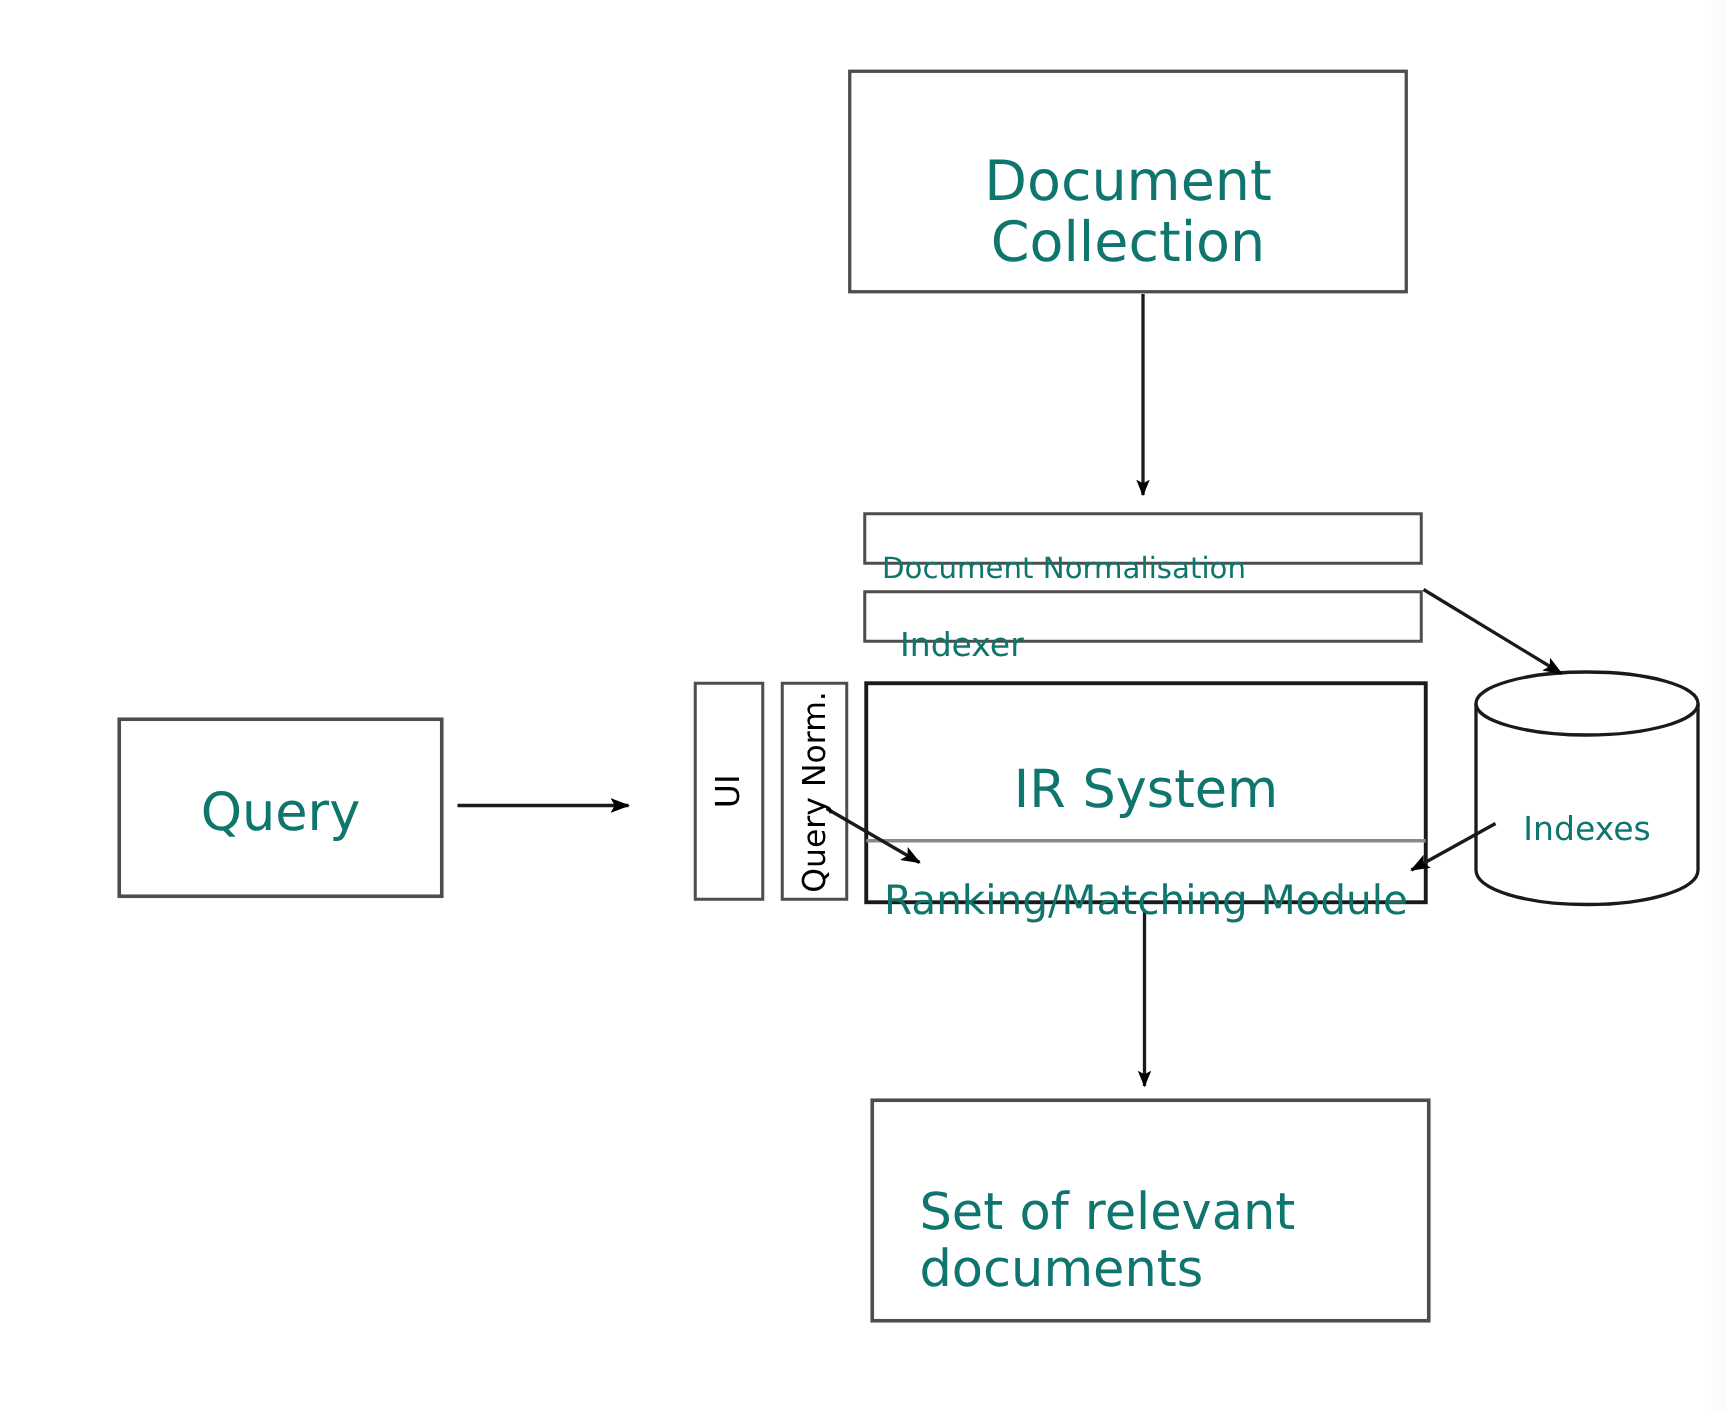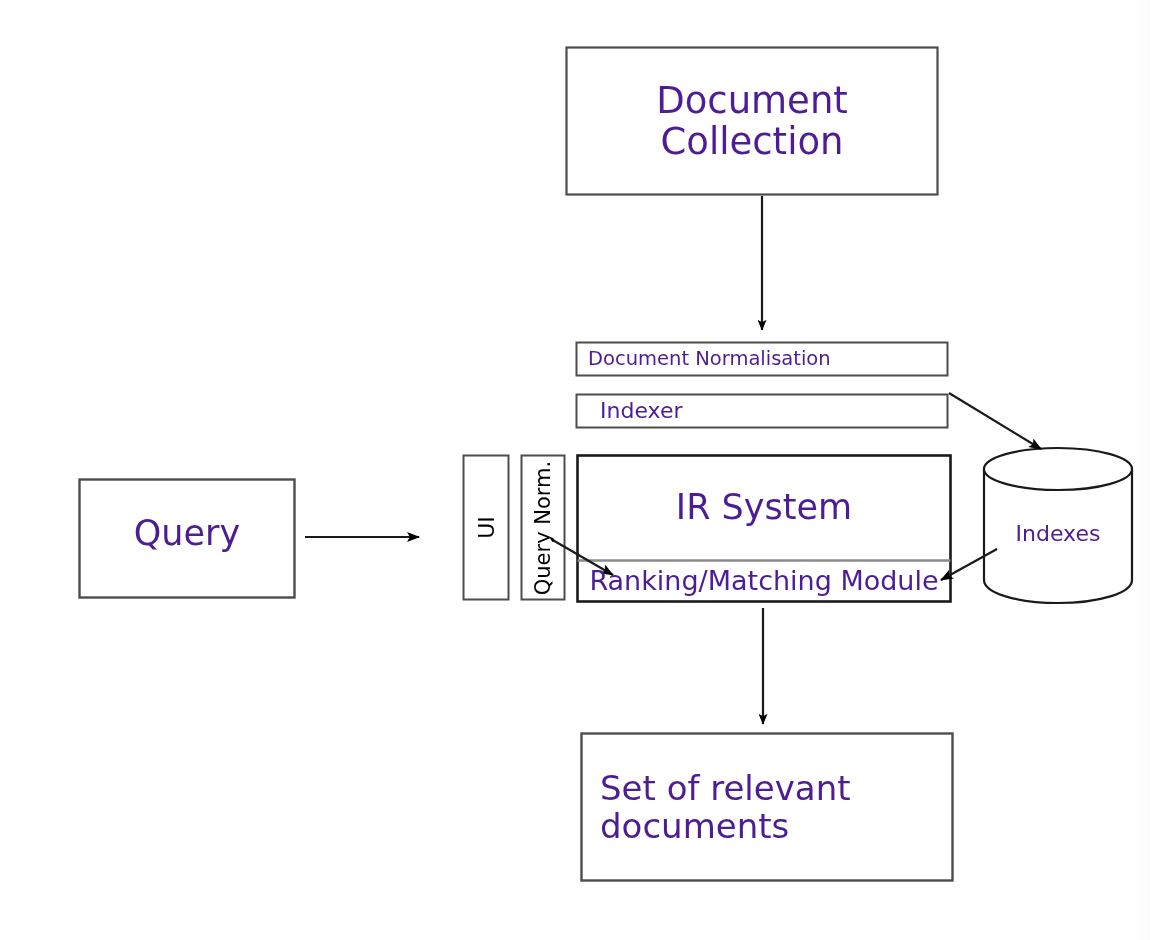--- a/index.html
+++ b/index.html
@@ -24,31 +24,32 @@
     top: 0;
     width: 1150px;
     height: 940px;
   }
   .node-label {
     position: absolute;
     display: flex;
     align-items: center;
     justify-content: center;
     text-align: center;
-    color: #4c1d95;
+    color: #0f766e;
     line-height: 1.12;
     white-space: pre-line;
     pointer-events: none;
+    margin-top: 20px;
   }
   .lbl-doccoll {
     left: 566px; top: 47px; width: 372px; height: 148px;
     font-size: 37px;
   }
   .lbl-query {
-    left: 79px; top: 474px; width: 216px; height: 119px;
+    left: 79px; top: 463px; width: 216px; height: 119px;
     font-size: 35px;
   }
   .lbl-irsystem {
     left: 577px; top: 456px; width: 374px; height: 104px;
     font-size: 35px;
   }
   .lbl-ranking {
     left: 577px; top: 561px; width: 374px; height: 41px;
     font-size: 27px;
   }
@@ -63,21 +64,21 @@
     font-size: 22px;
   }
   .lbl-indexes {
     left: 983px; top: 505px; width: 150px; height: 58px;
     font-size: 22px;
   }
   .lbl-results {
     left: 581px; top: 733px; width: 404px; height: 148px;
     justify-content: flex-start;
     text-align: left;
-    padding-left: 19px;
+    padding-left: 32px;
     box-sizing: border-box;
     font-size: 34px;
   }
   .lbl-vert {
     position: absolute;
     display: flex;
     align-items: center;
     justify-content: center;
     color: #000000;
     pointer-events: none;

